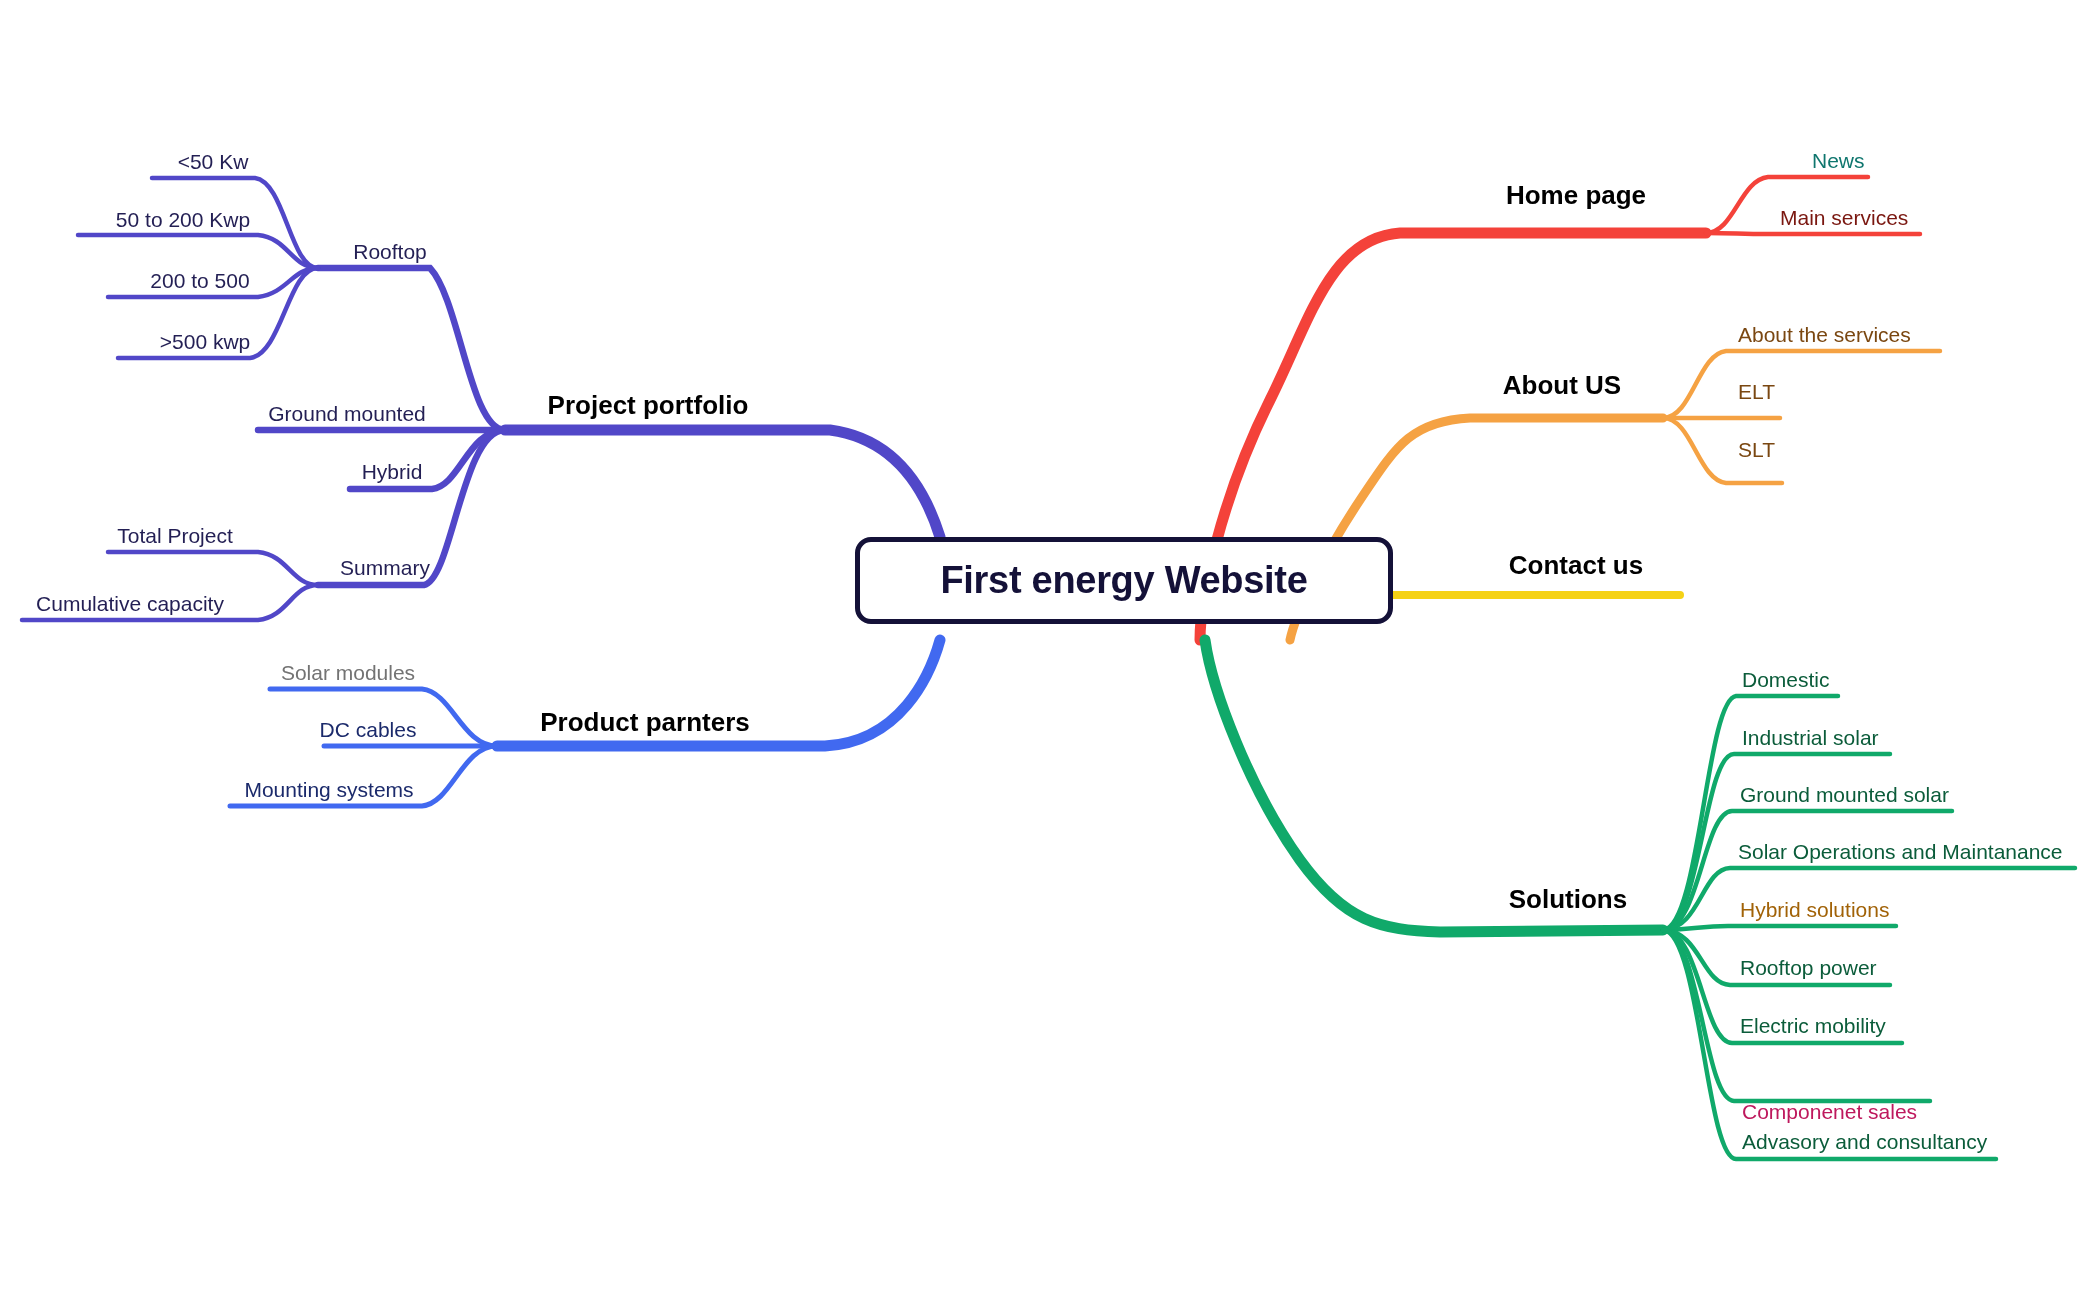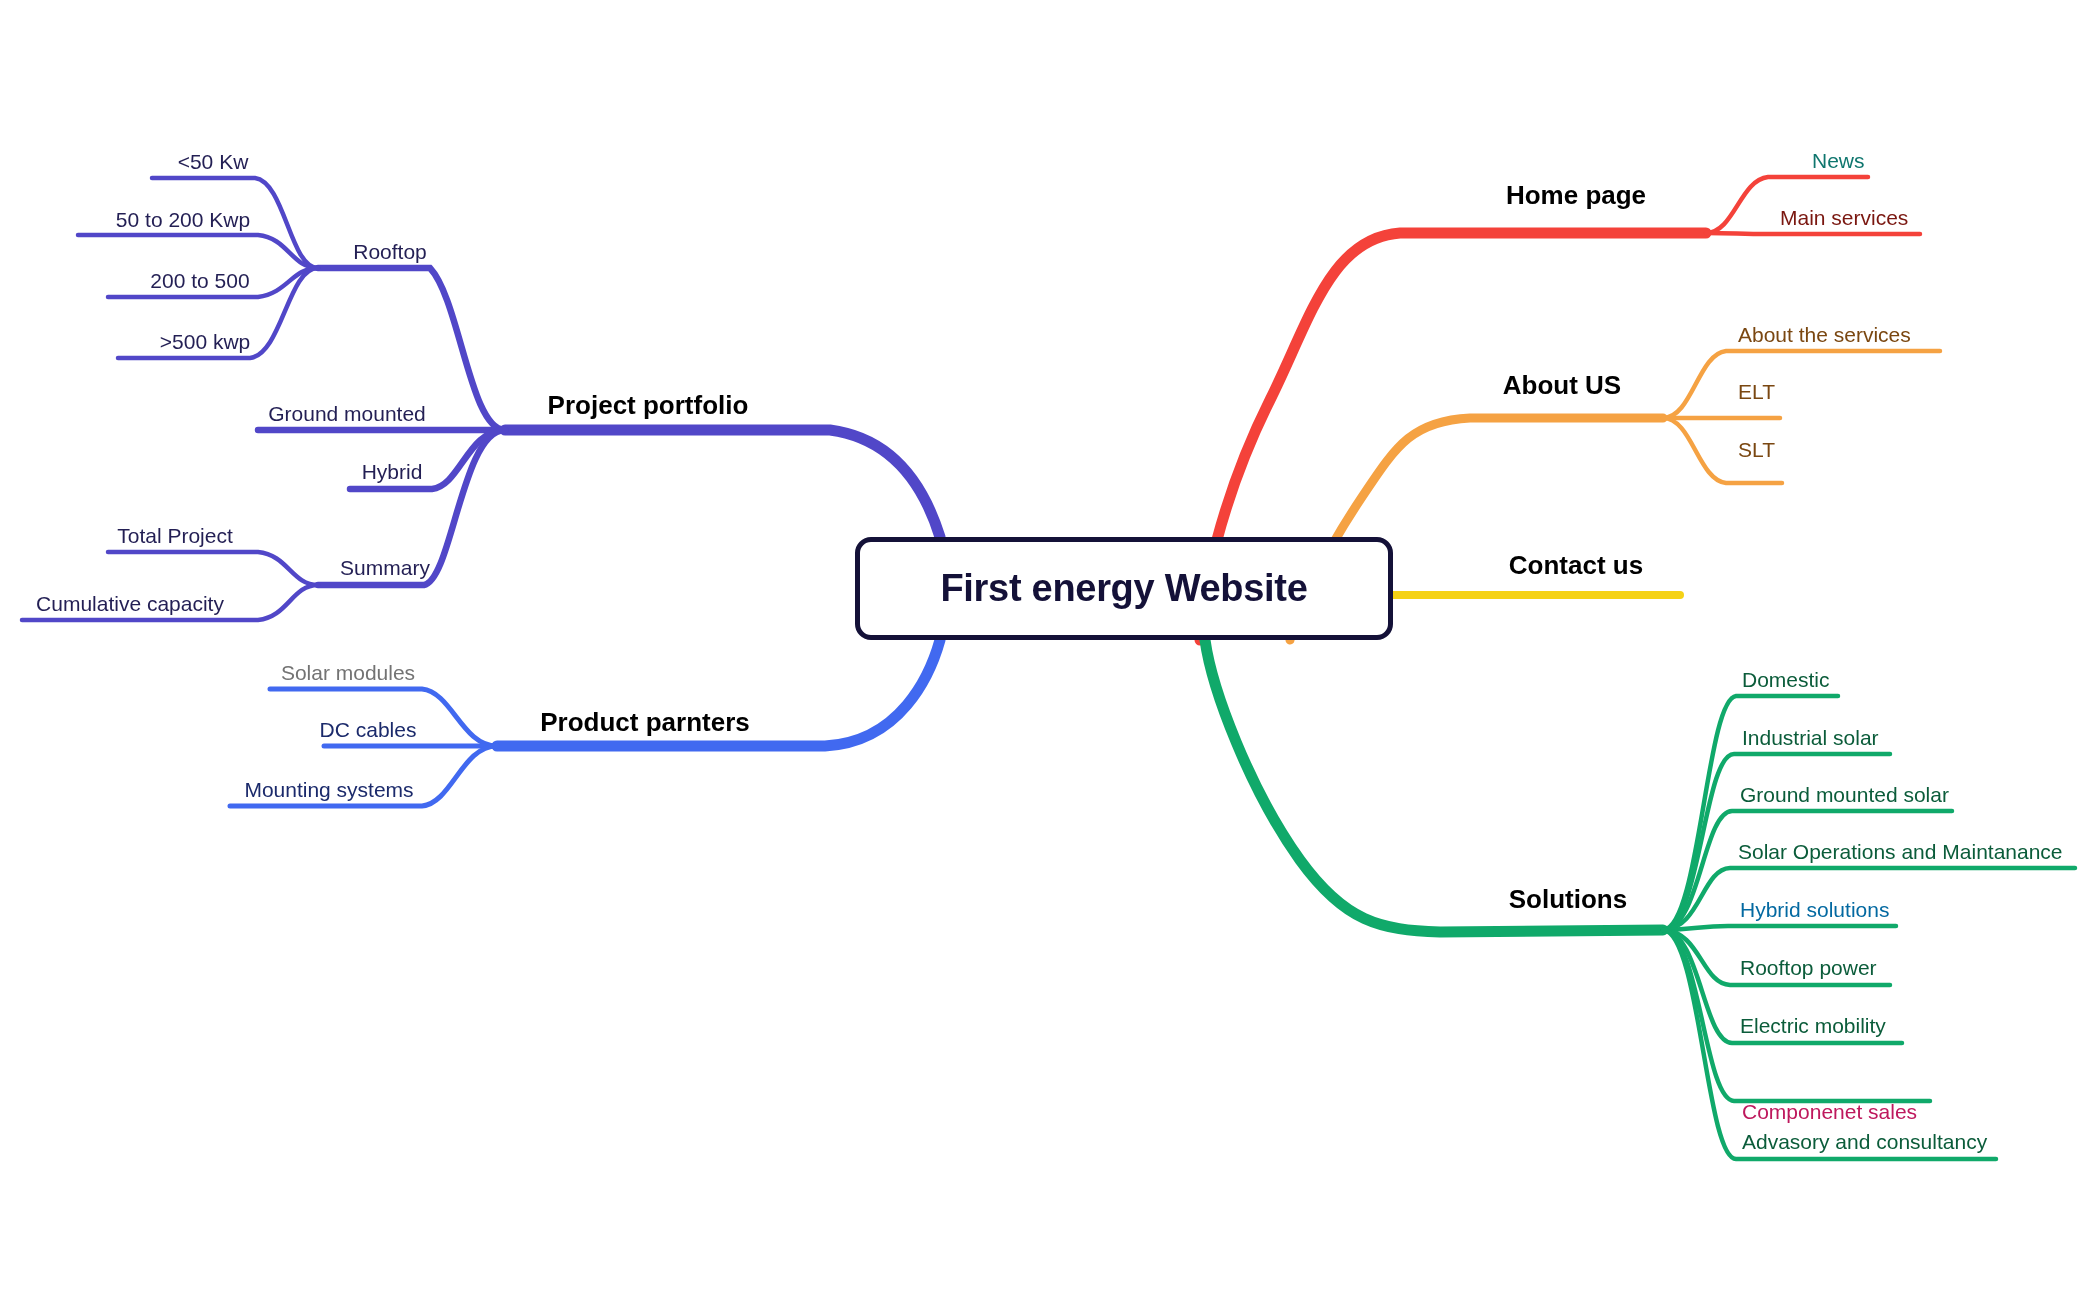--- a/index.html
+++ b/index.html
@@ -121,21 +121,21 @@
       <path d="M 1663 930 C 1700 929 1703 812 1732 811 L 1952 811" fill="none" stroke="#10A96A" stroke-width="4.5" stroke-linecap="round"></path>
       <path d="M 1663 930 C 1700 929 1702 869 1730 868 L 2075 868" fill="none" stroke="#10A96A" stroke-width="4.5" stroke-linecap="round"></path>
       <path d="M 1663 930 C 1698 929 1700 926 1728 926 L 1896 926" fill="none" stroke="#10A96A" stroke-width="4.5" stroke-linecap="round"></path>
       <path d="M 1663 930 C 1700 931 1702 984 1730 985 L 1890 985" fill="none" stroke="#10A96A" stroke-width="4.5" stroke-linecap="round"></path>
       <path d="M 1663 930 C 1700 931 1703 1042 1732 1043 L 1902 1043" fill="none" stroke="#10A96A" stroke-width="4.5" stroke-linecap="round"></path>
       <path d="M 1663 930 C 1700 932 1704 1100 1734 1101 L 1930 1101" fill="none" stroke="#10A96A" stroke-width="4.5" stroke-linecap="round"></path>
       <path d="M 1663 930 C 1700 932 1706 1158 1736 1159 L 1996 1159" fill="none" stroke="#10A96A" stroke-width="4.5" stroke-linecap="round"></path>
     </g>
   </svg>
 
-  <div class="root-node" style="left:855px; top:537px; width:538px; height:103px;">
+  <div class="root-node" style="left:855px; top:537px; width:538px; height:87px;">
     <span class="root-label">First energy Website</span>
   </div>
 
   <div class="label l1-label" style="left:648px; top:418px;">Project portfolio</div>
 
   <div class="label l1-label" style="left:645px; top:735px;">Product parnters</div>
 
   <div class="label l1-label" style="left:1576px; top:208px;">Home page</div>
 
   <div class="label l1-label" style="left:1562px; top:398px;">About US</div>
@@ -181,21 +181,21 @@
   <div class="label sub-label anchor-left" style="left:1738px; top:460px; color:#7A4711;">SLT</div>
 
   <div class="label sub-label anchor-left" style="left:1742px; top:690px; color:#0B5C3A;">Domestic</div>
 
   <div class="label sub-label anchor-left" style="left:1742px; top:748px; color:#0B5C3A;">Industrial solar</div>
 
   <div class="label sub-label anchor-left" style="left:1740px; top:805px; color:#0B5C3A;">Ground mounted solar</div>
 
   <div class="label sub-label anchor-left" style="left:1738px; top:862px; color:#0B5C3A;">Solar Operations and Maintanance</div>
 
-  <div class="label sub-label anchor-left" style="left:1740px; top:920px; color:#0369a1;">Hybrid solutions</div>
+  <div class="label sub-label anchor-left" style="left:1740px; top:920px; color:#a16207;">Hybrid solutions</div>
 
   <div class="label sub-label anchor-left" style="left:1740px; top:978px; color:#0B5C3A;">Rooftop power</div>
 
   <div class="label sub-label anchor-left" style="left:1740px; top:1036px; color:#0B5C3A;">Electric mobility</div>
 
   <div class="label sub-label anchor-left" style="left:1742px; top:1094px; color:#be185d;margin-top:28px;">Componenet sales</div>
 
   <div class="label sub-label anchor-left" style="left:1742px; top:1152px; color:#0B5C3A;">Advasory and consultancy</div>
 
 </div>

